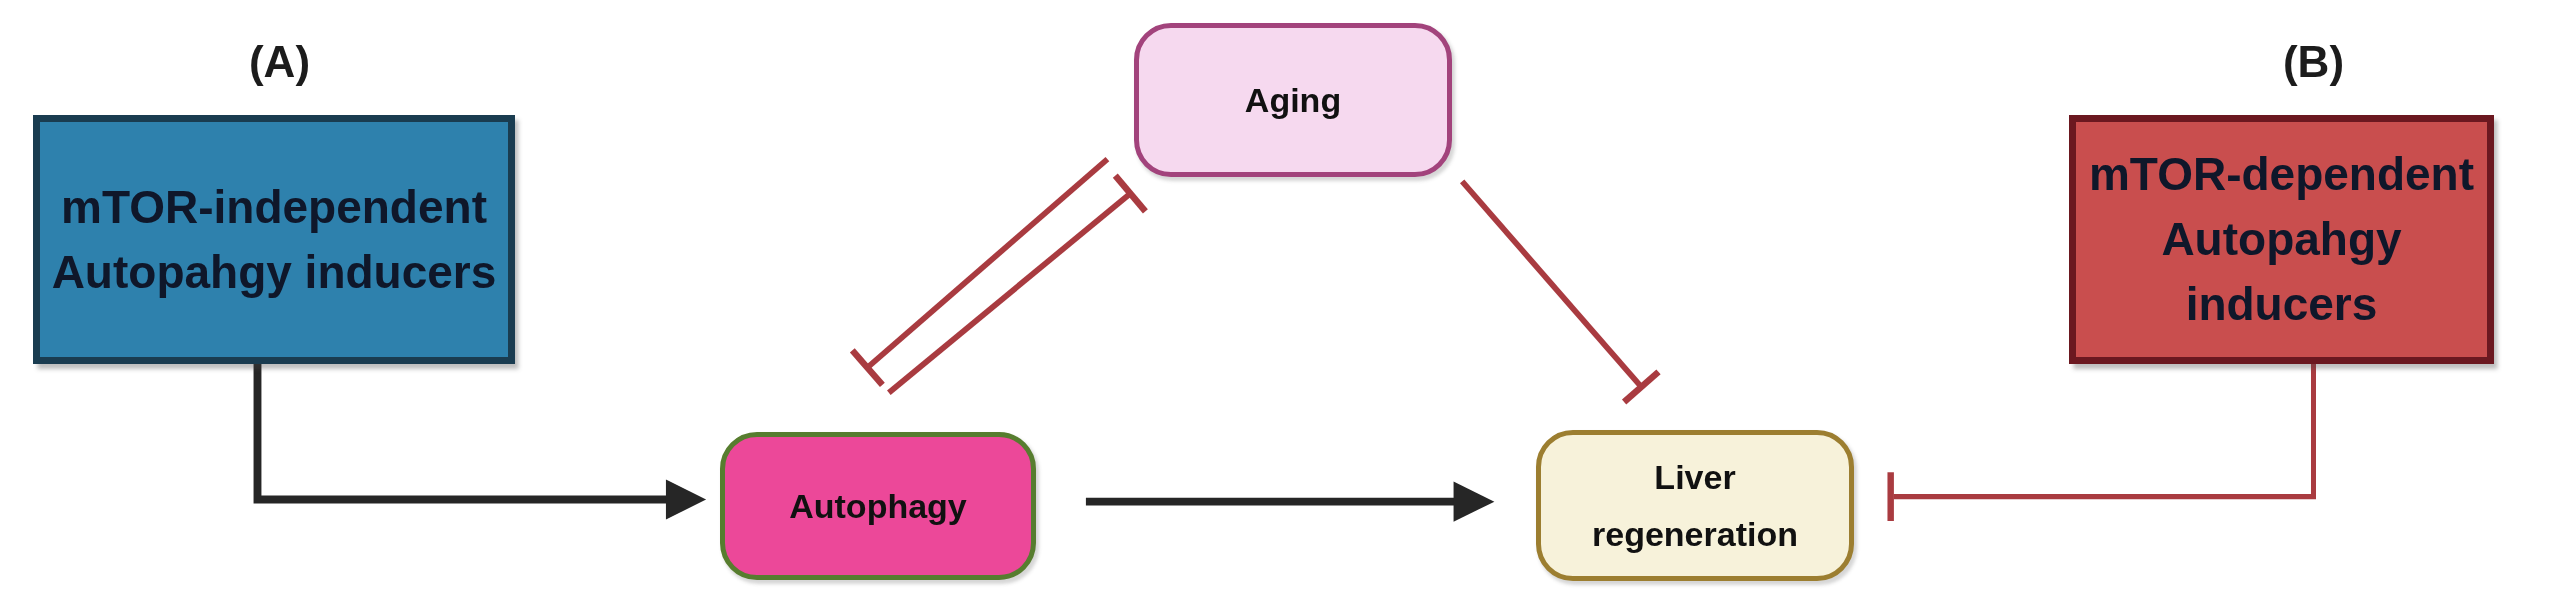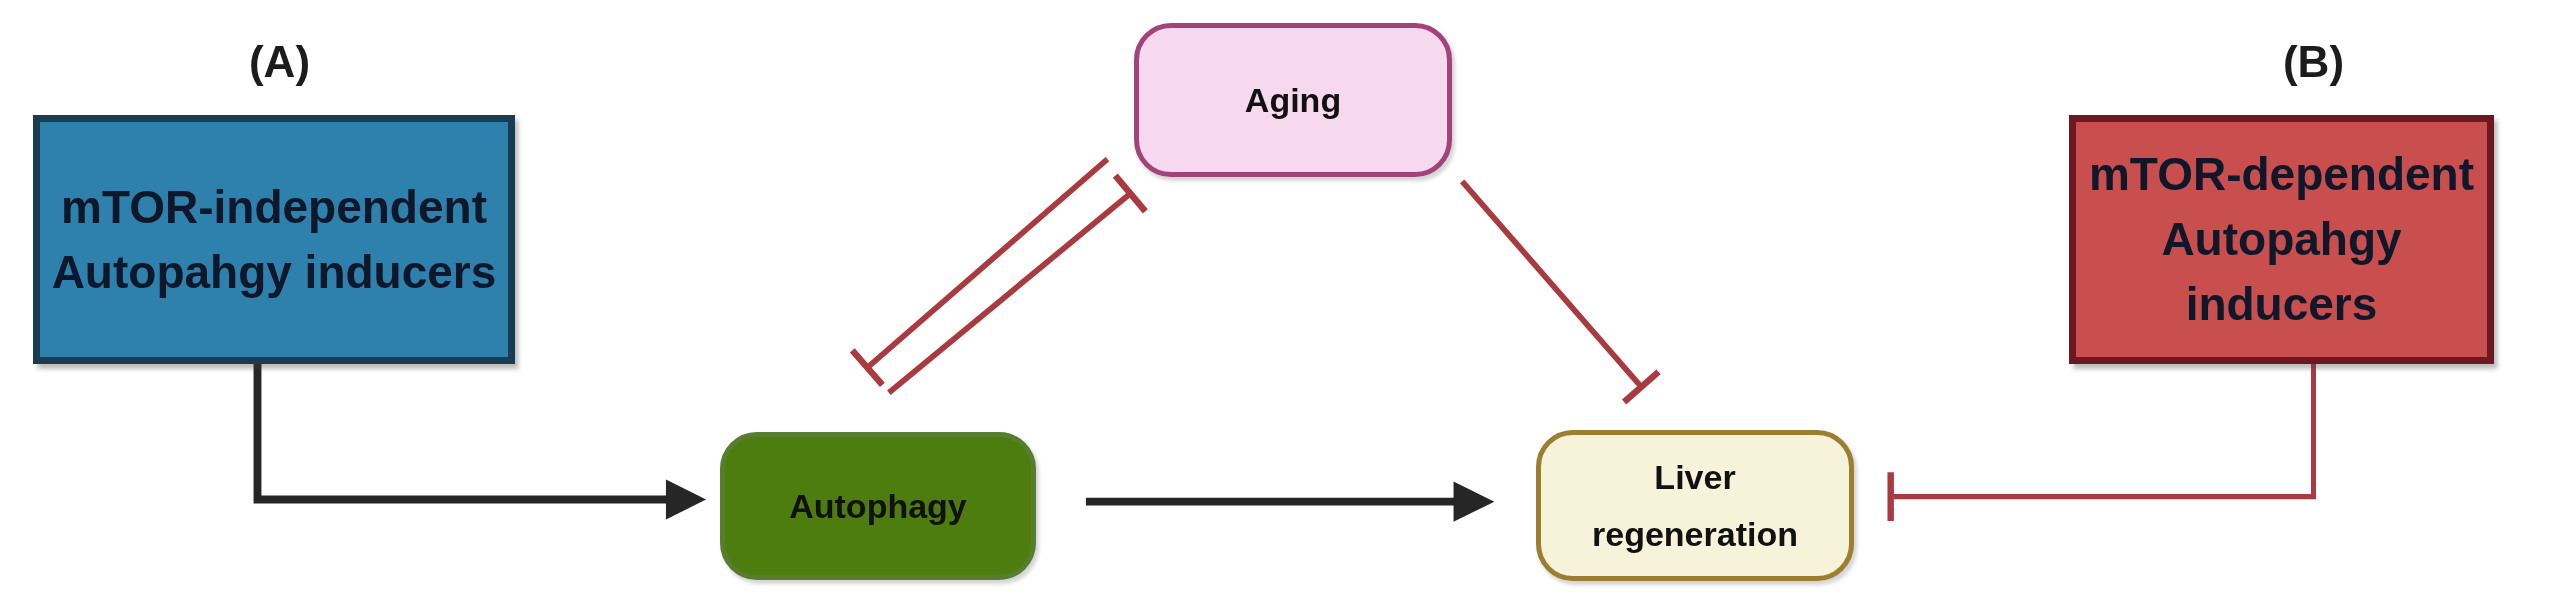--- a/index.html
+++ b/index.html
@@ -25,21 +25,21 @@
   }
   .round-node{
     border-width:5px;border-style:solid;
     border-radius:37px;
     font-size:34px;line-height:57px;color:#111111;
     box-shadow:2.2px 3.6px 3.6px rgba(70,70,70,0.22);
   }
   .node-mtor-independent{left:33px;top:115px;width:482px;height:249px;background:#2e81ad;border-color:#1a3c50;}
   .node-mtor-dependent{left:2069px;top:115px;width:425px;height:249px;background:#c94e4e;border-color:#6b1820;}
   .node-aging{left:1134px;top:23px;width:318px;height:154px;background:#f6d9ef;border-color:#a2437c;}
-  .node-autophagy{left:720px;top:432px;width:316px;height:148px;background:#4d7c0f;border-color:#577d2f;}
+  .node-autophagy{left:720px;top:432px;width:316px;height:148px;background:#ec4899;border-color:#577d2f;}
   .node-liver{left:1536px;top:430px;width:318px;height:151px;background:#f7f2da;border-color:#9c7e30;}
   .panel-label{
     position:absolute;width:143px;top:37px;
     text-align:center;font-weight:bold;font-size:44px;color:#1c1c1c;
   }
   .panel-label-a{left:208px;}
   .panel-label-b{left:2242px;}
 </style>
 </head>
 <body>

